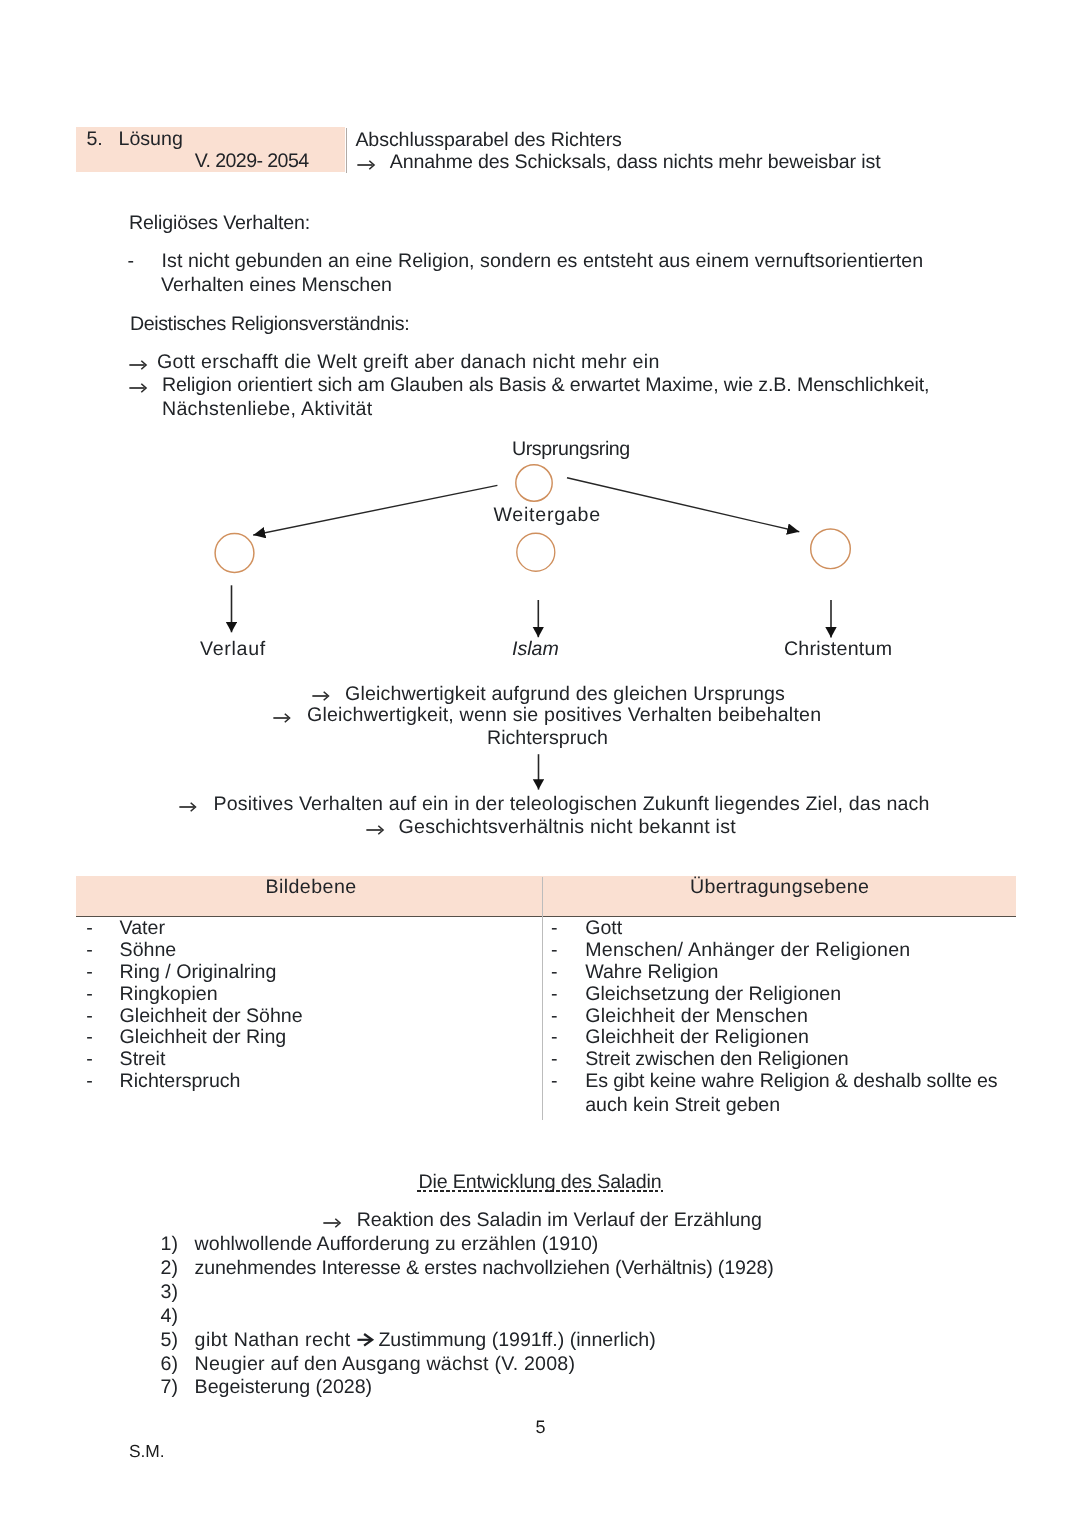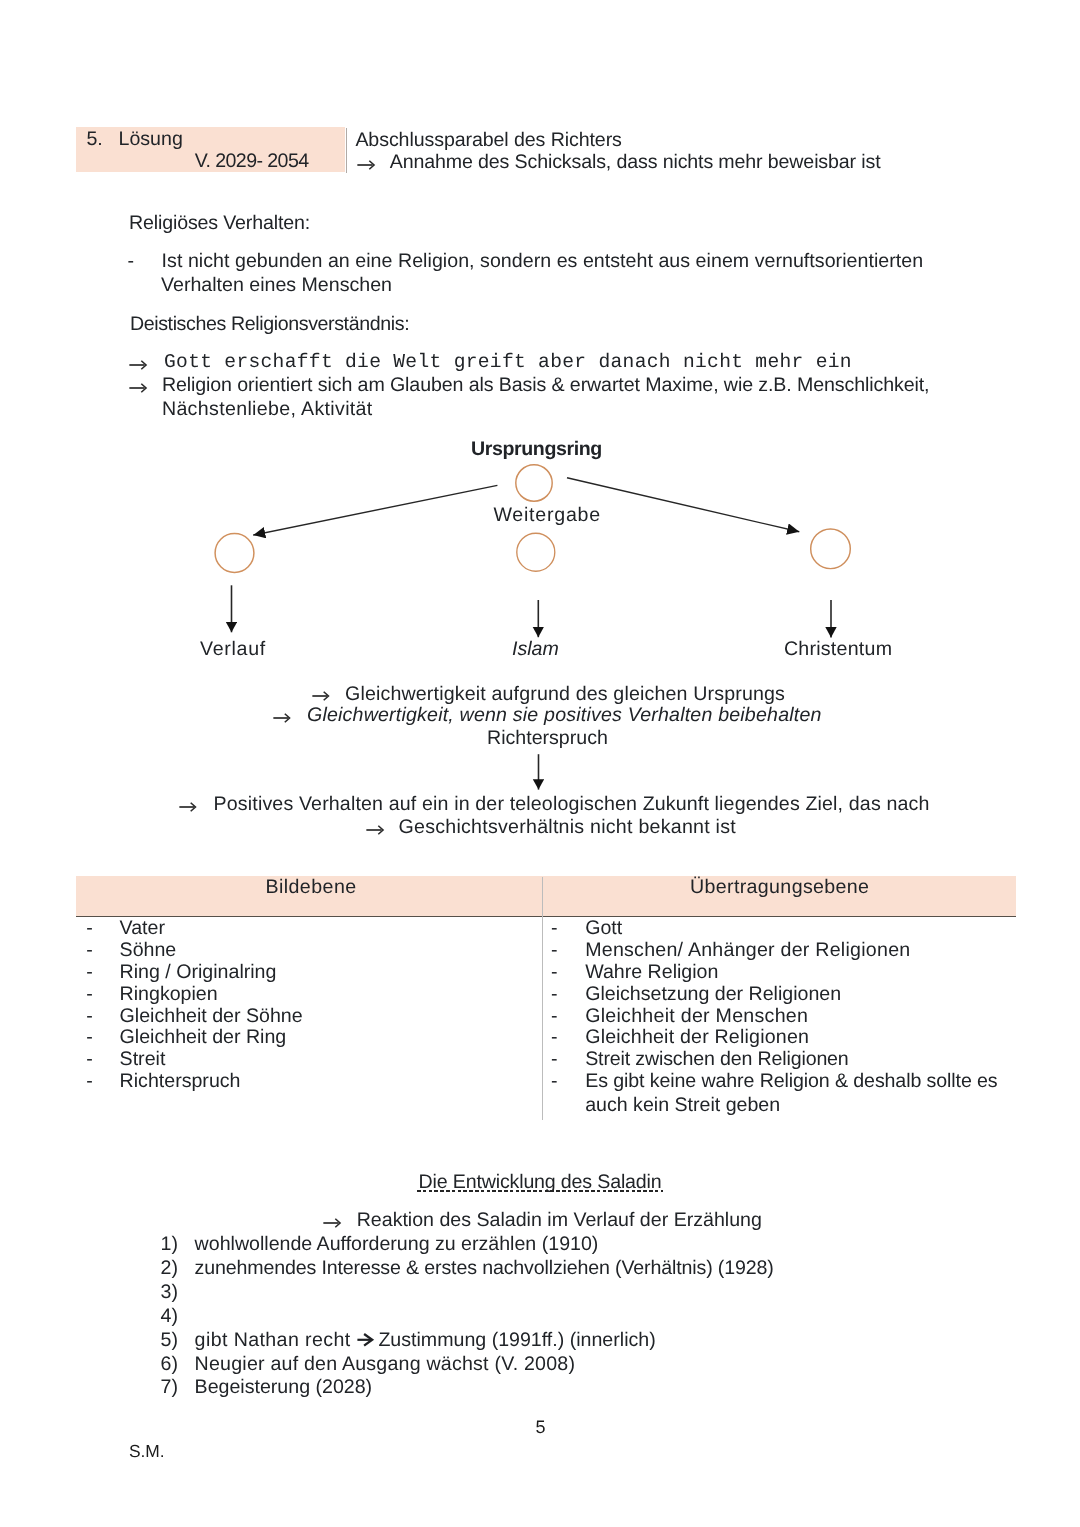--- a/index.html
+++ b/index.html
@@ -57,42 +57,42 @@
 <div class="t" style="left:389.8px;top:152.52px;letter-spacing:-0.13px;">Annahme des Schicksals, dass nichts mehr beweisbar ist</div>
 <div class="t" style="left:129.1px;top:213.72px;letter-spacing:-0.15px;">Religiöses Verhalten:</div>
 <div class="t" style="left:127.5px;top:252.02px;">-</div>
 <div class="t" style="left:161.6px;top:252.02px;letter-spacing:0.04px;">Ist nicht gebunden an eine Religion, sondern es entsteht aus einem vernuftsorientierten</div>
 <div class="t" style="left:161.0px;top:275.72px;">Verhalten eines Menschen</div>
 <div class="t" style="left:129.9px;top:314.72px;letter-spacing:-0.38px;">Deistisches Religionsverständnis:</div>
 <svg class="arr" style="left:129.0px;top:359.5px;width:17.4px;height:10.0px" viewBox="0 0 17.4 10.0">
       <path d="M0.35 5.0 L15.6 5.0" stroke="#2b2b2b" stroke-width="1.7" fill="none"></path>
       <path d="M12.3 0.75 L17.05 5.0 L12.3 9.25" stroke="#2b2b2b" stroke-width="1.6" fill="none" stroke-linecap="butt" stroke-linejoin="miter"></path>
     </svg>
-<div class="t" style="left:164px;top:353.22px;letter-spacing:0.31px;font-family:Liberation Mono, monospace;">Gott erschafft die Welt greift aber danach nicht mehr ein</div>
+<div class="t" style="left:157px;top:353.22px;letter-spacing:0.31px;">Gott erschafft die Welt greift aber danach nicht mehr ein</div>
 <svg class="arr" style="left:129.0px;top:382.5px;width:17.4px;height:10.0px" viewBox="0 0 17.4 10.0">
       <path d="M0.35 5.0 L15.6 5.0" stroke="#2b2b2b" stroke-width="1.7" fill="none"></path>
       <path d="M12.3 0.75 L17.05 5.0 L12.3 9.25" stroke="#2b2b2b" stroke-width="1.6" fill="none" stroke-linecap="butt" stroke-linejoin="miter"></path>
     </svg>
 <div class="t" style="left:161.9px;top:376.32px;letter-spacing:-0.1px;">Religion orientiert sich am Glauben als Basis &amp; erwartet Maxime, wie z.B. Menschlichkeit,</div>
 <div class="t" style="left:161.9px;top:399.72px;letter-spacing:0.34px;">Nächstenliebe, Aktivität</div>
-<div class="t" style="left:471px;top:439.52px;letter-spacing:-0.4px;font-weight:bold;">Ursprungsring</div>
+<div class="t" style="left:512px;top:439.52px;letter-spacing:-0.4px;">Ursprungsring</div>
 <div class="t" style="left:493.4px;top:506.22px;letter-spacing:0.77px;">Weitergabe</div>
 <div class="t" style="left:200.0px;top:639.72px;letter-spacing:0.7px;">Verlauf</div>
 <div class="t" style="left:512.0px;top:639.72px;font-style:italic;">Islam</div>
 <div class="t" style="left:783.9px;top:639.72px;letter-spacing:0.25px;">Christentum</div>
 <svg class="arr" style="left:311.5px;top:690.5px;width:16.8px;height:10.0px" viewBox="0 0 16.8 10.0">
       <path d="M0.35 5.0 L15.0 5.0" stroke="#2b2b2b" stroke-width="1.7" fill="none"></path>
       <path d="M11.7 0.75 L16.45 5.0 L11.7 9.25" stroke="#2b2b2b" stroke-width="1.6" fill="none" stroke-linecap="butt" stroke-linejoin="miter"></path>
     </svg>
 <div class="t" style="left:345.0px;top:684.52px;letter-spacing:0.16px;">Gleichwertigkeit aufgrund des gleichen Ursprungs</div>
 <svg class="arr" style="left:273.1px;top:712.5px;width:16.9px;height:10.0px" viewBox="0 0 16.9 10.0">
       <path d="M0.35 5.0 L15.1 5.0" stroke="#2b2b2b" stroke-width="1.7" fill="none"></path>
       <path d="M11.8 0.75 L16.55 5.0 L11.8 9.25" stroke="#2b2b2b" stroke-width="1.6" fill="none" stroke-linecap="butt" stroke-linejoin="miter"></path>
     </svg>
-<div class="t" style="left:307.0px;top:705.72px;letter-spacing:0.19px;font-style:italic;">Gleichwertigkeit, wenn sie positives Verhalten beibehalten</div>
+<div class="t" style="left:307.0px;top:705.72px;letter-spacing:0.19px;">Gleichwertigkeit, wenn sie positives Verhalten beibehalten</div>
 <div class="t" style="left:487.0px;top:728.72px;">Richterspruch</div>
 <svg class="arr" style="left:178.9px;top:801.5px;width:16.8px;height:10.0px" viewBox="0 0 16.8 10.0">
       <path d="M0.35 5.0 L15.0 5.0" stroke="#2b2b2b" stroke-width="1.7" fill="none"></path>
       <path d="M11.7 0.75 L16.45 5.0 L11.7 9.25" stroke="#2b2b2b" stroke-width="1.6" fill="none" stroke-linecap="butt" stroke-linejoin="miter"></path>
     </svg>
 <div class="t" style="left:213.6px;top:795.32px;letter-spacing:0.15px;">Positives Verhalten auf ein in der teleologischen Zukunft liegendes Ziel, das nach</div>
 <svg class="arr" style="left:365.6px;top:824.5px;width:17.4px;height:10.0px" viewBox="0 0 17.4 10.0">
       <path d="M0.35 5.0 L15.6 5.0" stroke="#2b2b2b" stroke-width="1.7" fill="none"></path>
       <path d="M12.3 0.75 L17.05 5.0 L12.3 9.25" stroke="#2b2b2b" stroke-width="1.6" fill="none" stroke-linecap="butt" stroke-linejoin="miter"></path>
     </svg>

